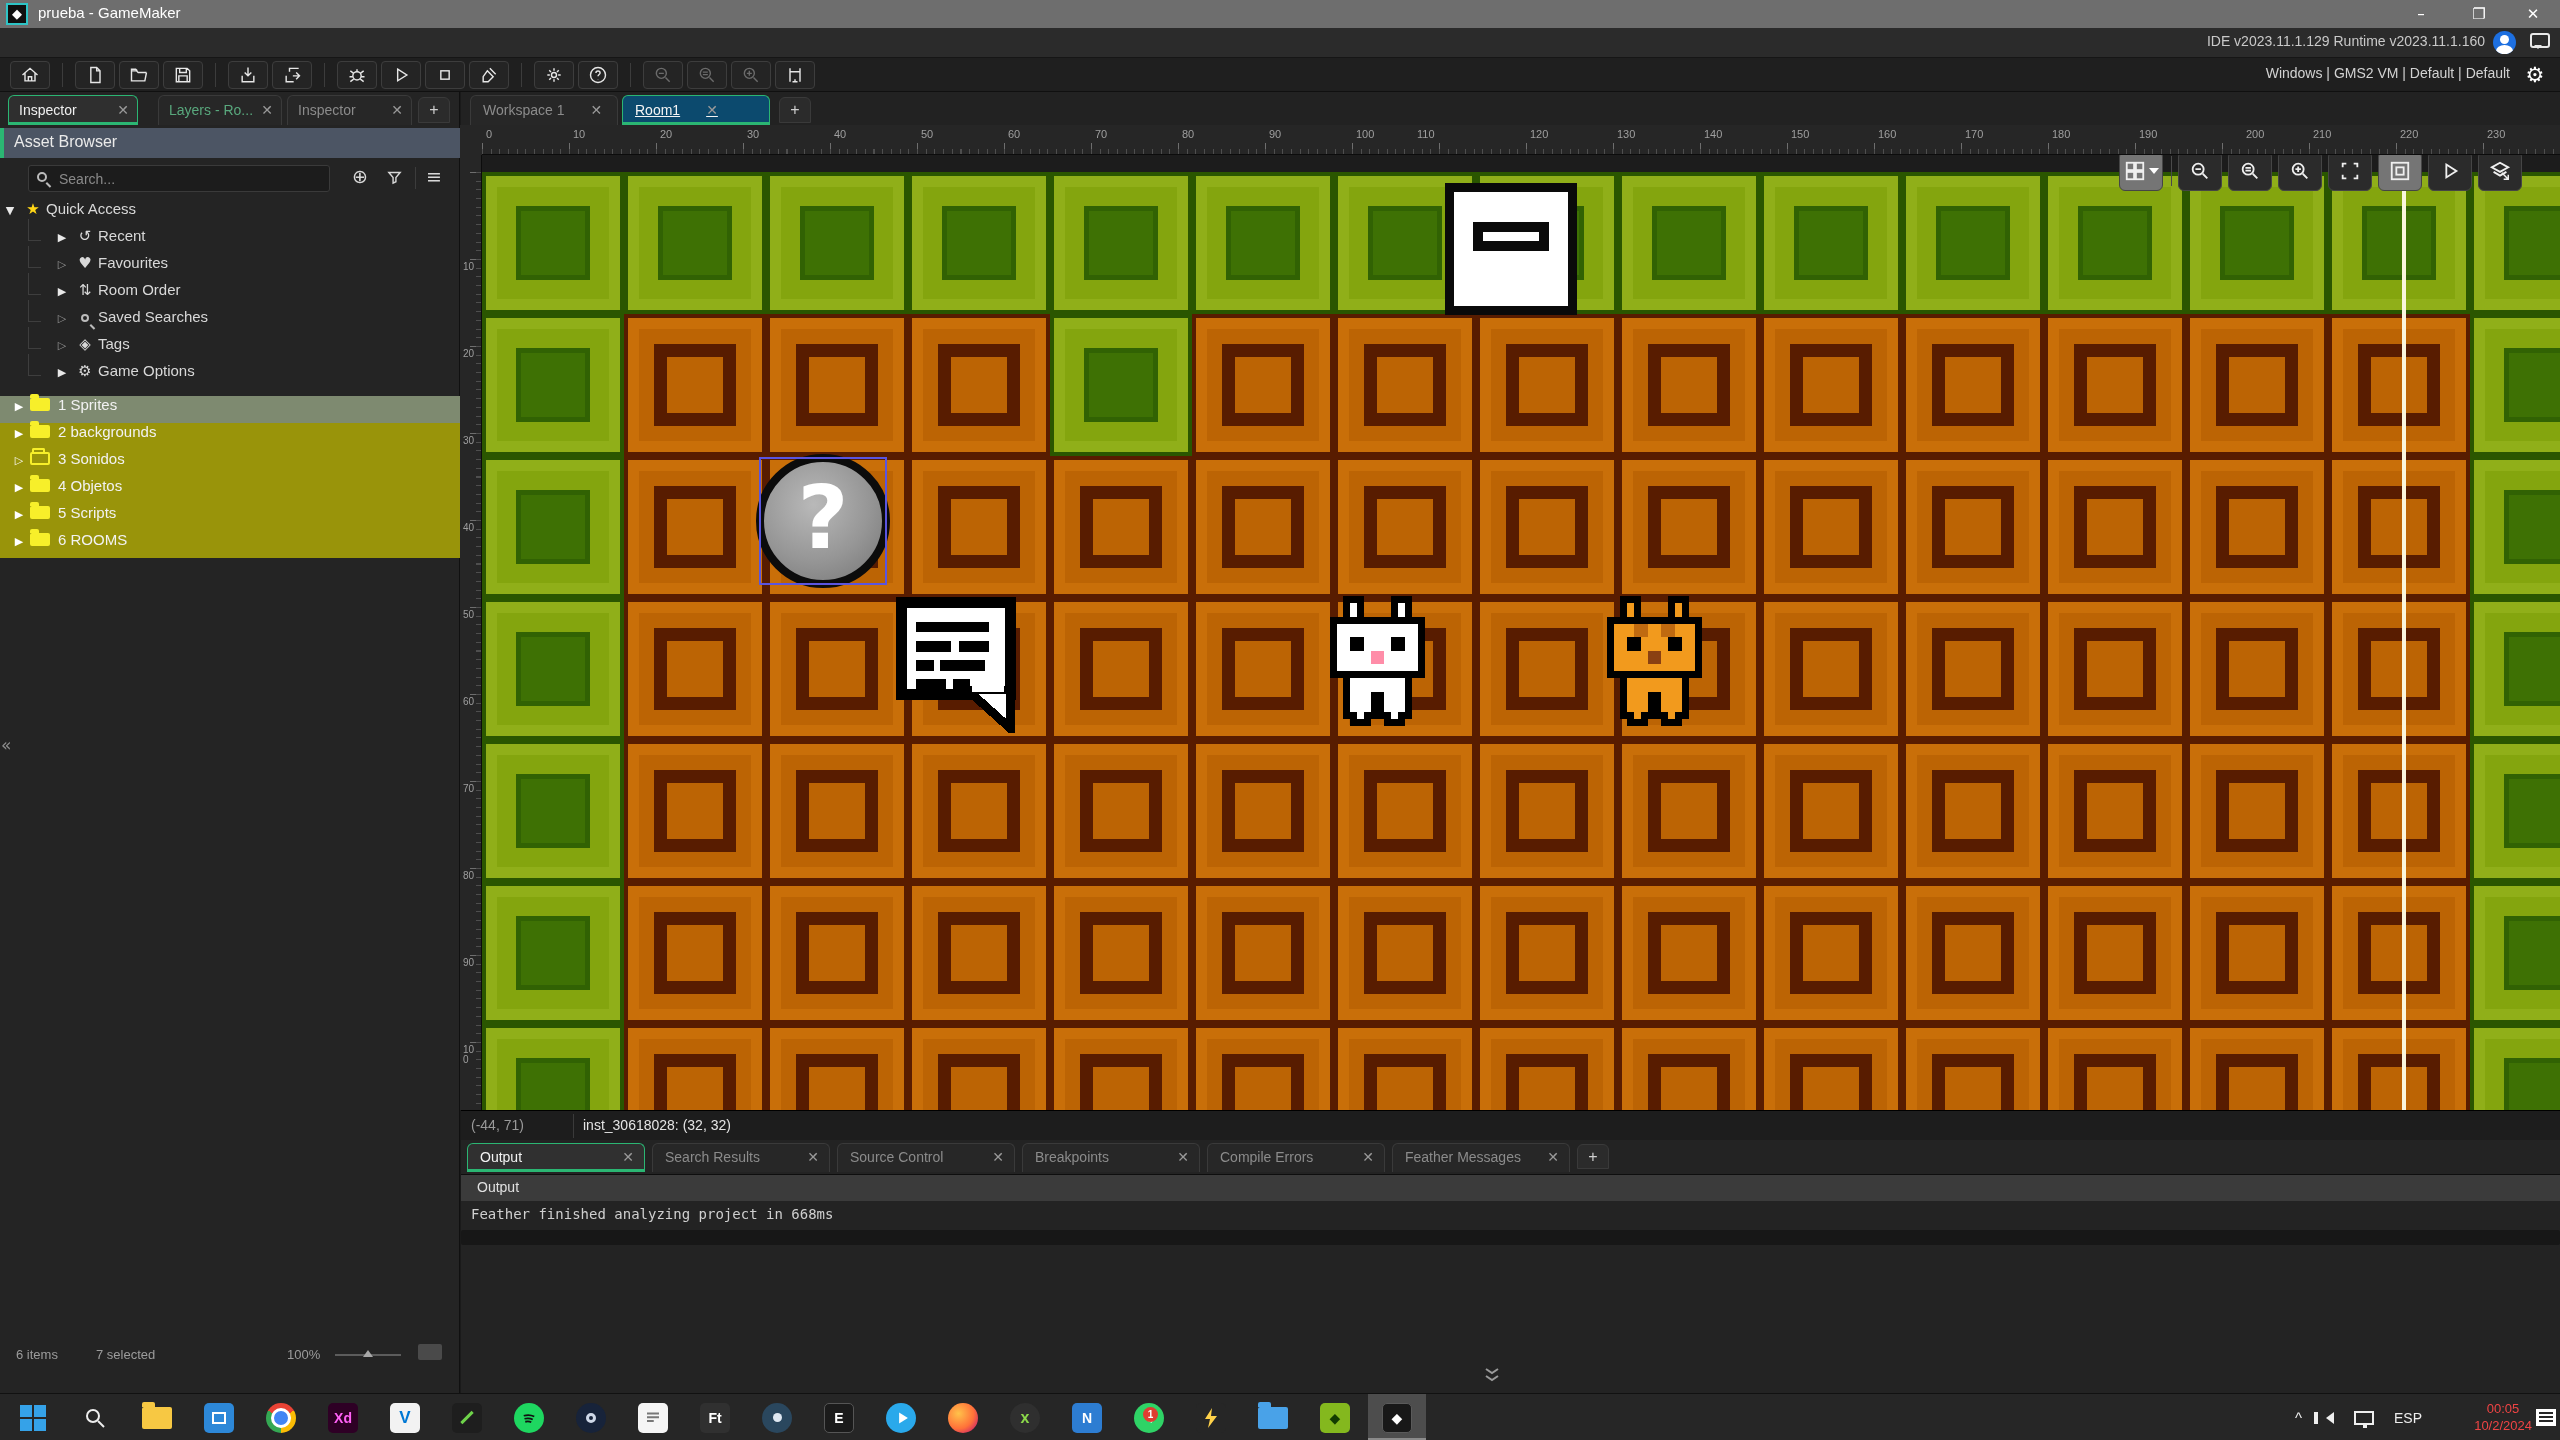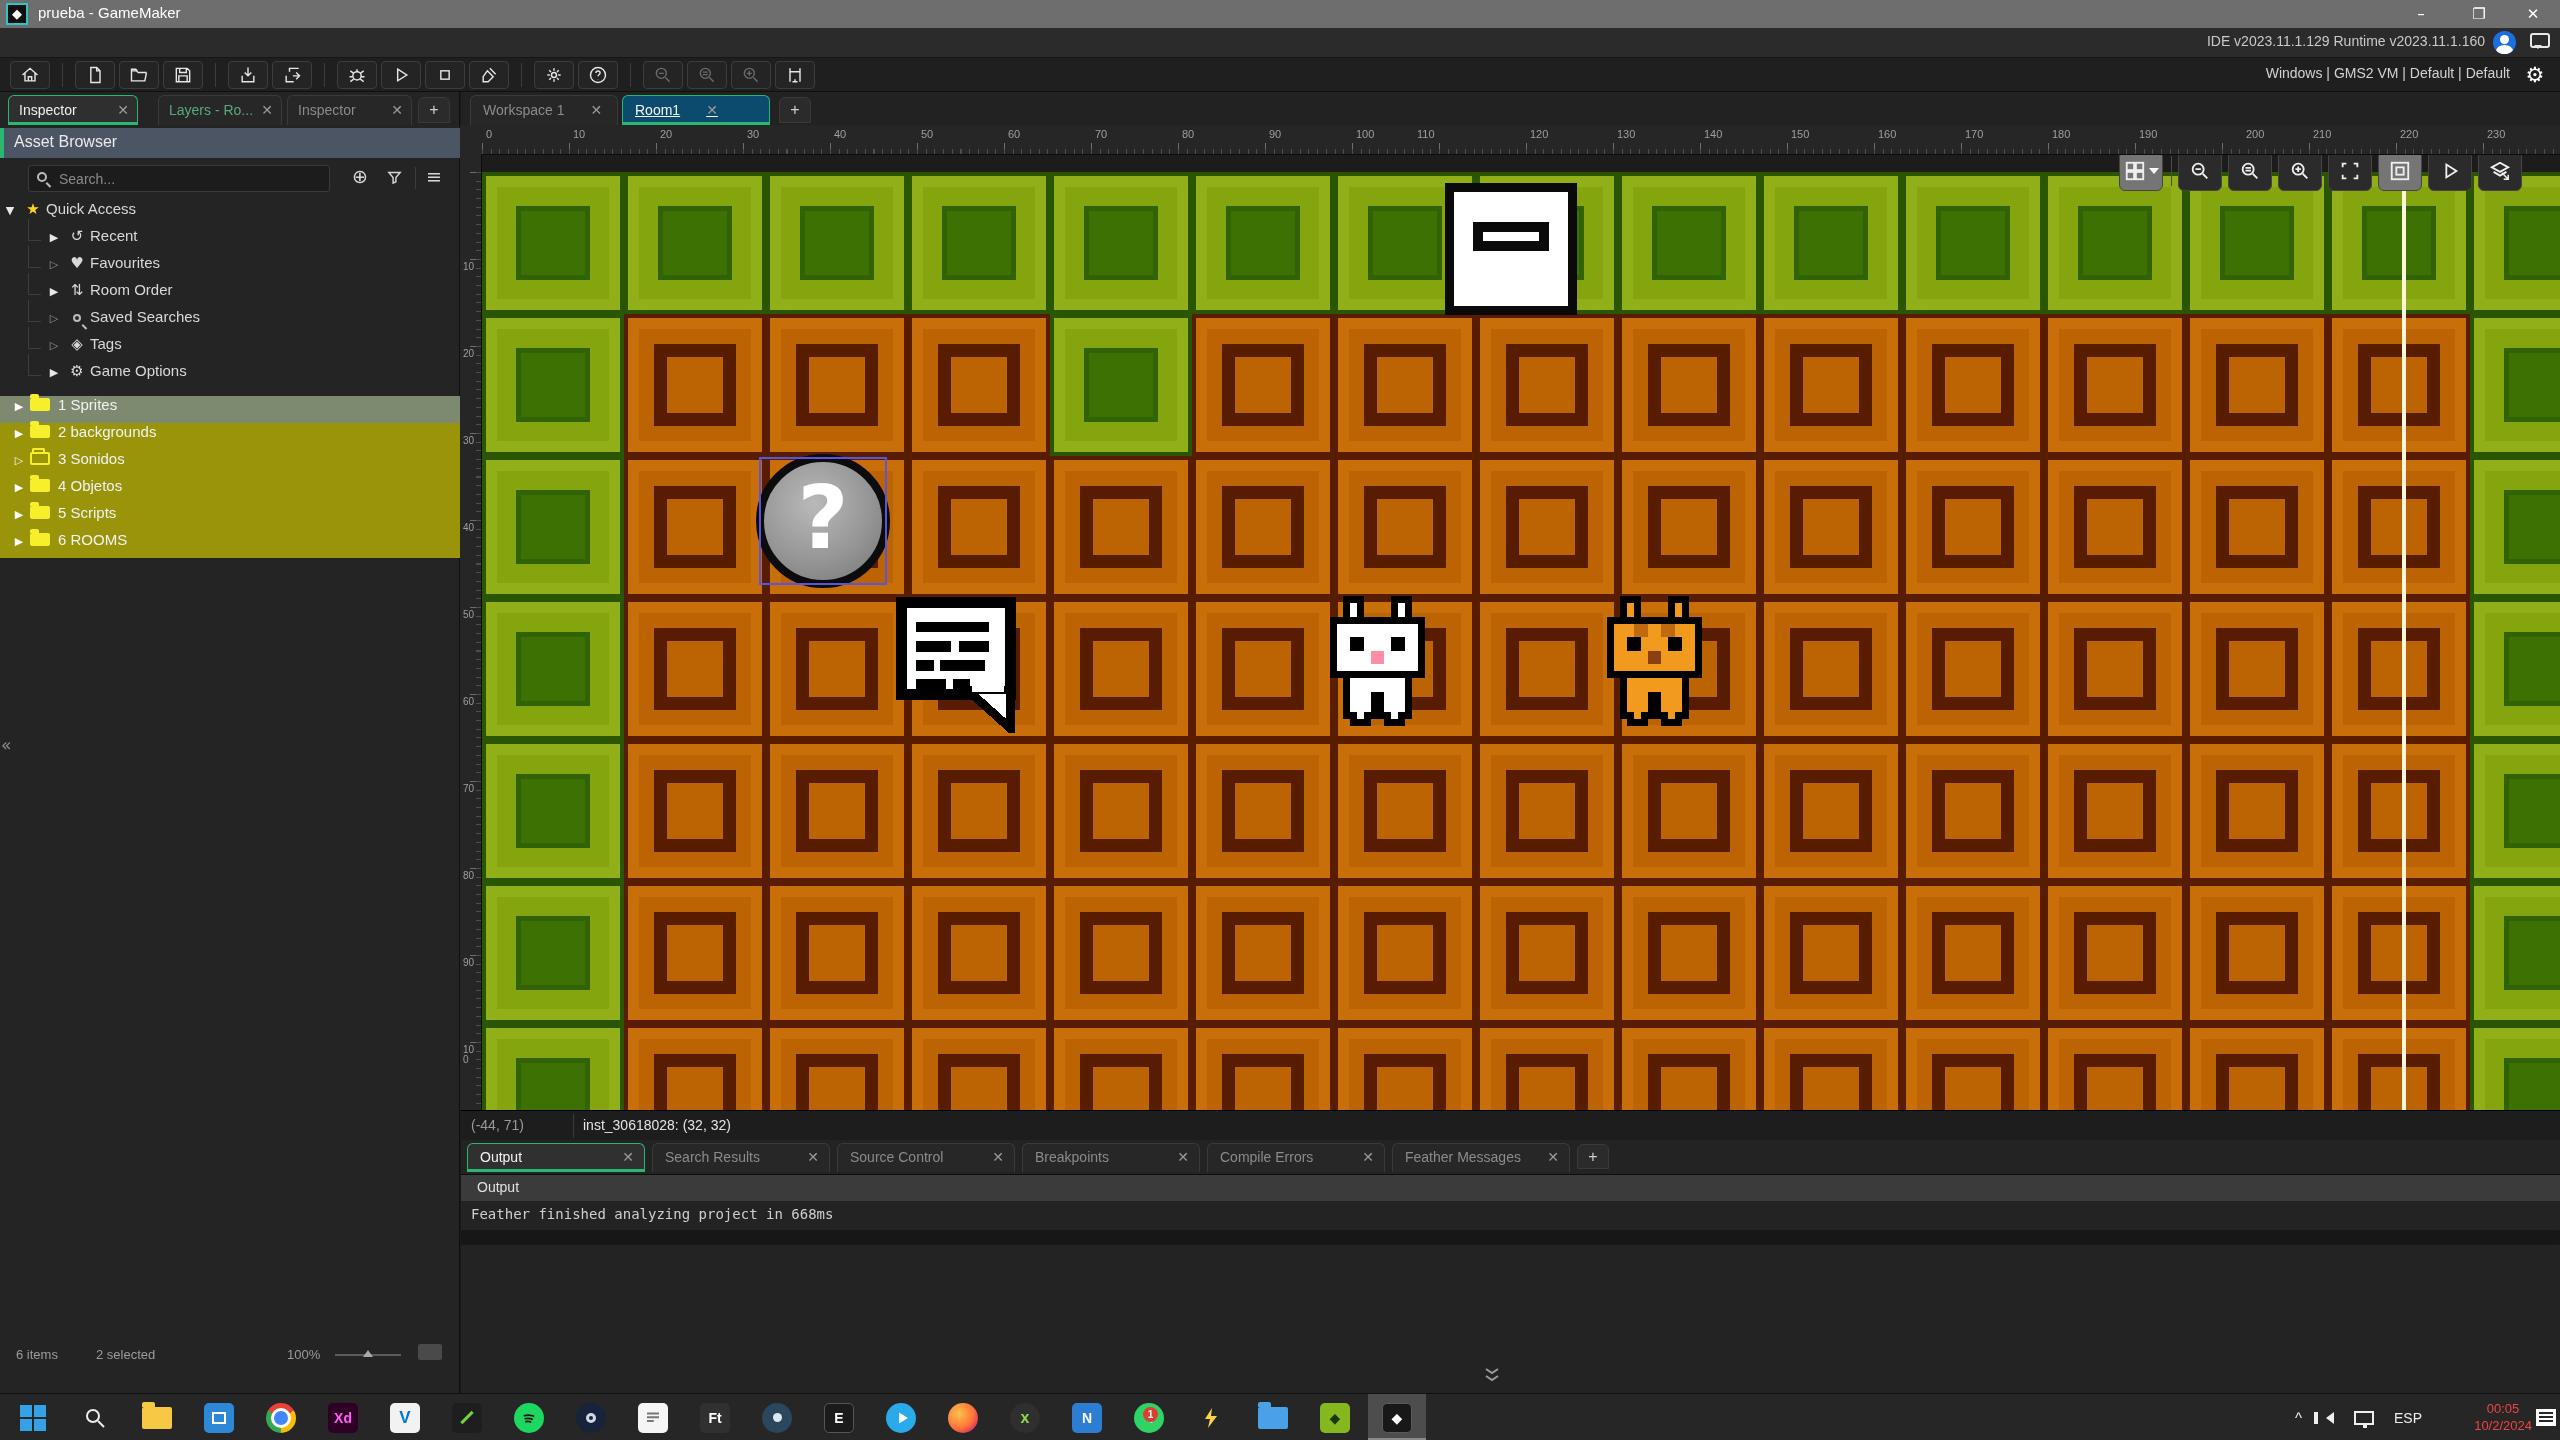--- a/index.html
+++ b/index.html
@@ -53,21 +53,21 @@
   #psearch .ph { position:absolute; left:30px; top:5px; font-size:14px; color:#8a8a8a; }
   .magico { display:inline-block; width:10px; height:10px; border:2px solid #bbb; border-radius:50%; position:relative; }
   .magico:after { content:""; position:absolute; left:8px; top:8px; width:6px; height:2px; background:#bbb; transform:rotate(45deg); transform-origin:0 0; }
   #psearch .magico { position:absolute; left:8px; top:6px; }
   .srch-btn { position:absolute; top:73px; font-size:19px; color:#d8d8d8; font-family:"DejaVu Sans",sans-serif; }
   #ptree { position:absolute; left:0; top:108px; width:460px; }
   .trow { position:relative; height:27px; font-size:15px; color:#d8d8d8; white-space:nowrap; }
   .trow .caret { display:inline-block; width:20px; text-align:center; font-size:11px; color:#e8e8e8; font-family:"DejaVu Sans",sans-serif; }
   .trow .caret.outline { color:#9a9a9a; }
   .trow .tico { display:inline-block; width:26px; text-align:center; font-size:15px; font-family:"DejaVu Sans",sans-serif; }
-  .trow.child { padding-left:30px; }
+  .trow.child { padding-left:38px; }
   .trow.child:before { content:""; position:absolute; left:28px; top:-8px; width:12px; height:21px;
     border-left:1px solid #3e3e3e; border-bottom:1px solid #3e3e3e; }
   .trow.child .caret { margin-left:14px; }
   #pfolders { position:absolute; left:0; top:304px; width:460px; }
   .frow { height:27px; font-size:15px; color:#f2f2f2; background:#99940a; white-space:nowrap; }
   .frow.selected { background:#7e8a70; }
   .frow .caret { display:inline-block; width:22px; text-align:center; font-size:11px; margin-left:8px; color:#fff; font-family:"DejaVu Sans",sans-serif; }
   .fico { display:inline-block; width:20px; height:13px; background:#f7ef2a; border-radius:2px; position:relative; top:1px; margin-right:8px; }
   .fico:before { content:""; position:absolute; left:0; top:-4px; width:9px; height:4px; background:#f7ef2a; border-radius:2px 2px 0 0; }
   .fico.outline { background:transparent; border:2px solid #f7ef2a; }
@@ -317,21 +317,21 @@
   <div id="pfolders">
       <div class="frow selected"><span class="caret">▶</span><span class="fico"></span><span>1 Sprites</span></div>
       <div class="frow"><span class="caret">▶</span><span class="fico"></span><span>2 backgrounds</span></div>
       <div class="frow"><span class="caret">▷</span><span class="fico outline"></span><span>3 Sonidos</span></div>
       <div class="frow"><span class="caret">▶</span><span class="fico"></span><span>4 Objetos</span></div>
       <div class="frow"><span class="caret">▶</span><span class="fico"></span><span>5 Scripts</span></div>
       <div class="frow"><span class="caret">▶</span><span class="fico"></span><span>6 ROOMS</span></div>
     </div>
   <div id="pfooter">
     <span class="cnt1">6 items</span>
-    <span class="cnt2">2 selected</span>
+    <span class="cnt2">7 selected</span>
     <span class="zoomlbl">100%</span>
     <span class="slider">
         <span class="thumb"></span>
       </span>
     <span class="zbox"></span>
   </div>
 </div>
 <span id="collapse-left">«</span>
 
 <div id="mtabbar">

